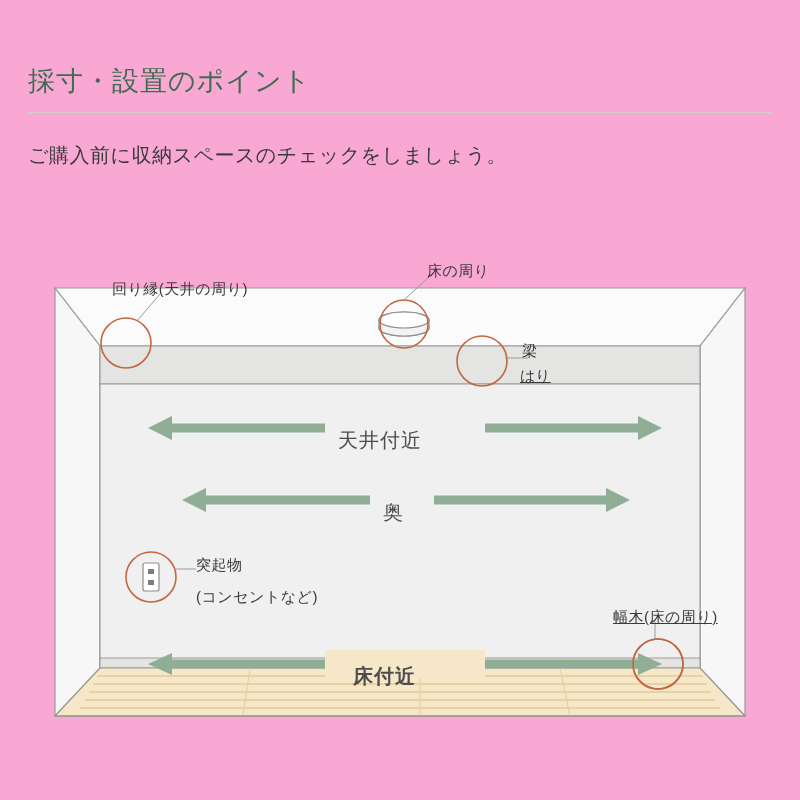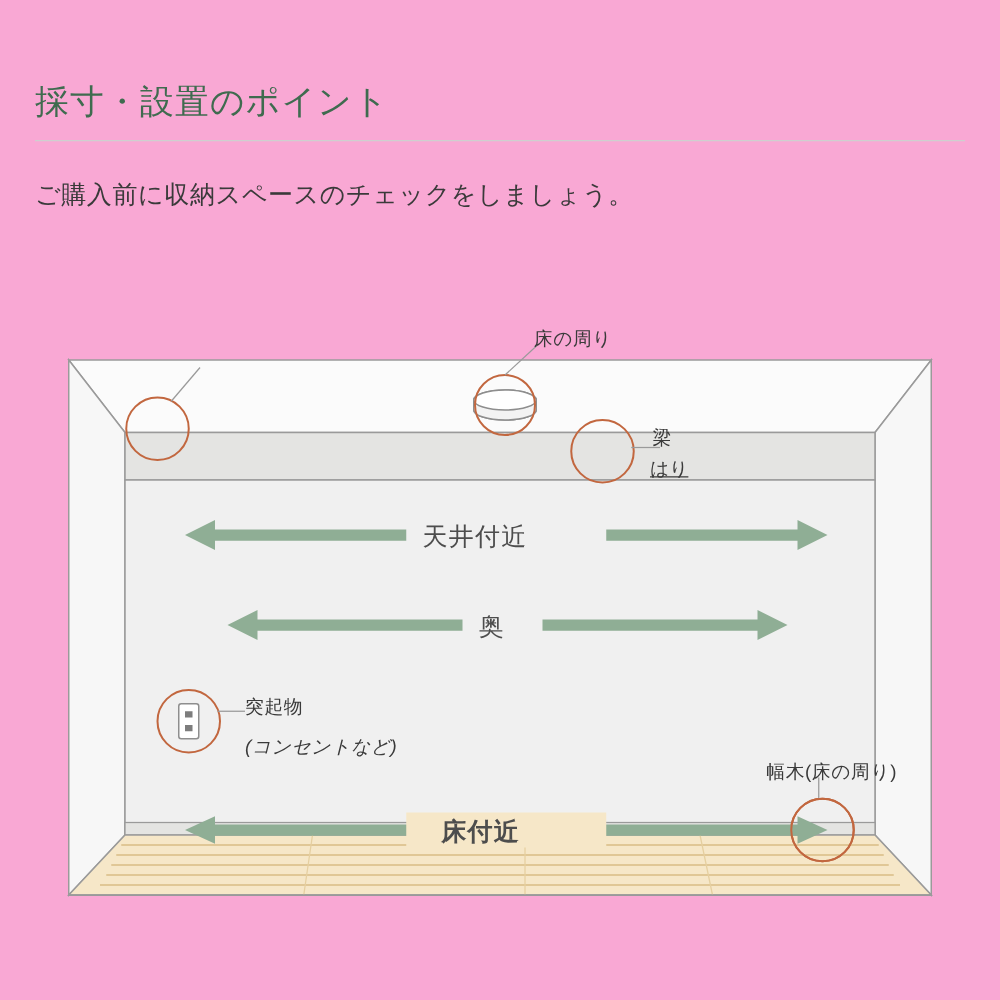--- a/index.html
+++ b/index.html
@@ -69,20 +69,21 @@
     white-space: nowrap;
     letter-spacing: 0.5px;
   }
   .arrow-label {
     position: absolute;
     font-size: 20px;
     color: #4d4d4d;
     white-space: nowrap;
     letter-spacing: 1px;
     background: transparent;
+    margin-top: 11px;
   }
   .lbl-beam {
     position: absolute;
     font-size: 15px;
     color: #3a3a3a;
     line-height: 19px;
     white-space: nowrap;
   }
 </style>
 </head>
@@ -171,30 +172,31 @@
         <line x1="162" y1="428" x2="648" y2="428" stroke="#8fae95" stroke-width="9"></line>
         <polygon points="148,428 172,417 172,439" fill="#8fae95"></polygon>
         <polygon points="662,428 638,417 638,439" fill="#8fae95"></polygon>
         <rect x="325" y="414" width="160" height="28" fill="#f6e7c8"></rect>
       </g>
 
       <circle cx="658" cy="428" r="25" fill="none" stroke="#c2673f" stroke-width="1.6"></circle>
 
     </svg>
 
+    <div class="lbl" style="left:112px; top:44px;">回り縁(天井の周り)</div>
 
     <div class="lbl" style="left:427px; top:26px;">床の周り</div>
 
     <div class="lbl-beam" style="left:522px; top:105px;">梁</div>
     <div class="lbl-beam" style="left:520px; top:130px;text-decoration:underline;">はり</div>
 
     <div class="lbl" style="left:196px; top:320px;">突起物</div>
-    <div class="lbl" style="left:196px; top:352px;font-style:italic;">(コンセントなど)</div>
-
-    <div class="lbl" style="left:613px; top:372px;">幅木(床の周り)</div>
+    <div class="lbl" style="left:196px; top:352px;">(コンセントなど)</div>
+
+    <div class="lbl" style="left:613px; top:372px;text-decoration:underline;">幅木(床の周り)</div>
 
     <div class="arrow-label" style="left:338px; top:180px;">天井付近</div>
 
     <div class="arrow-label" style="left:383px; top:252px;">奥</div>
 
     <div class="arrow-label" style="left:353px; top:416px;font-weight:bold;">床付近</div>
 
   </div>
 </div>
 

